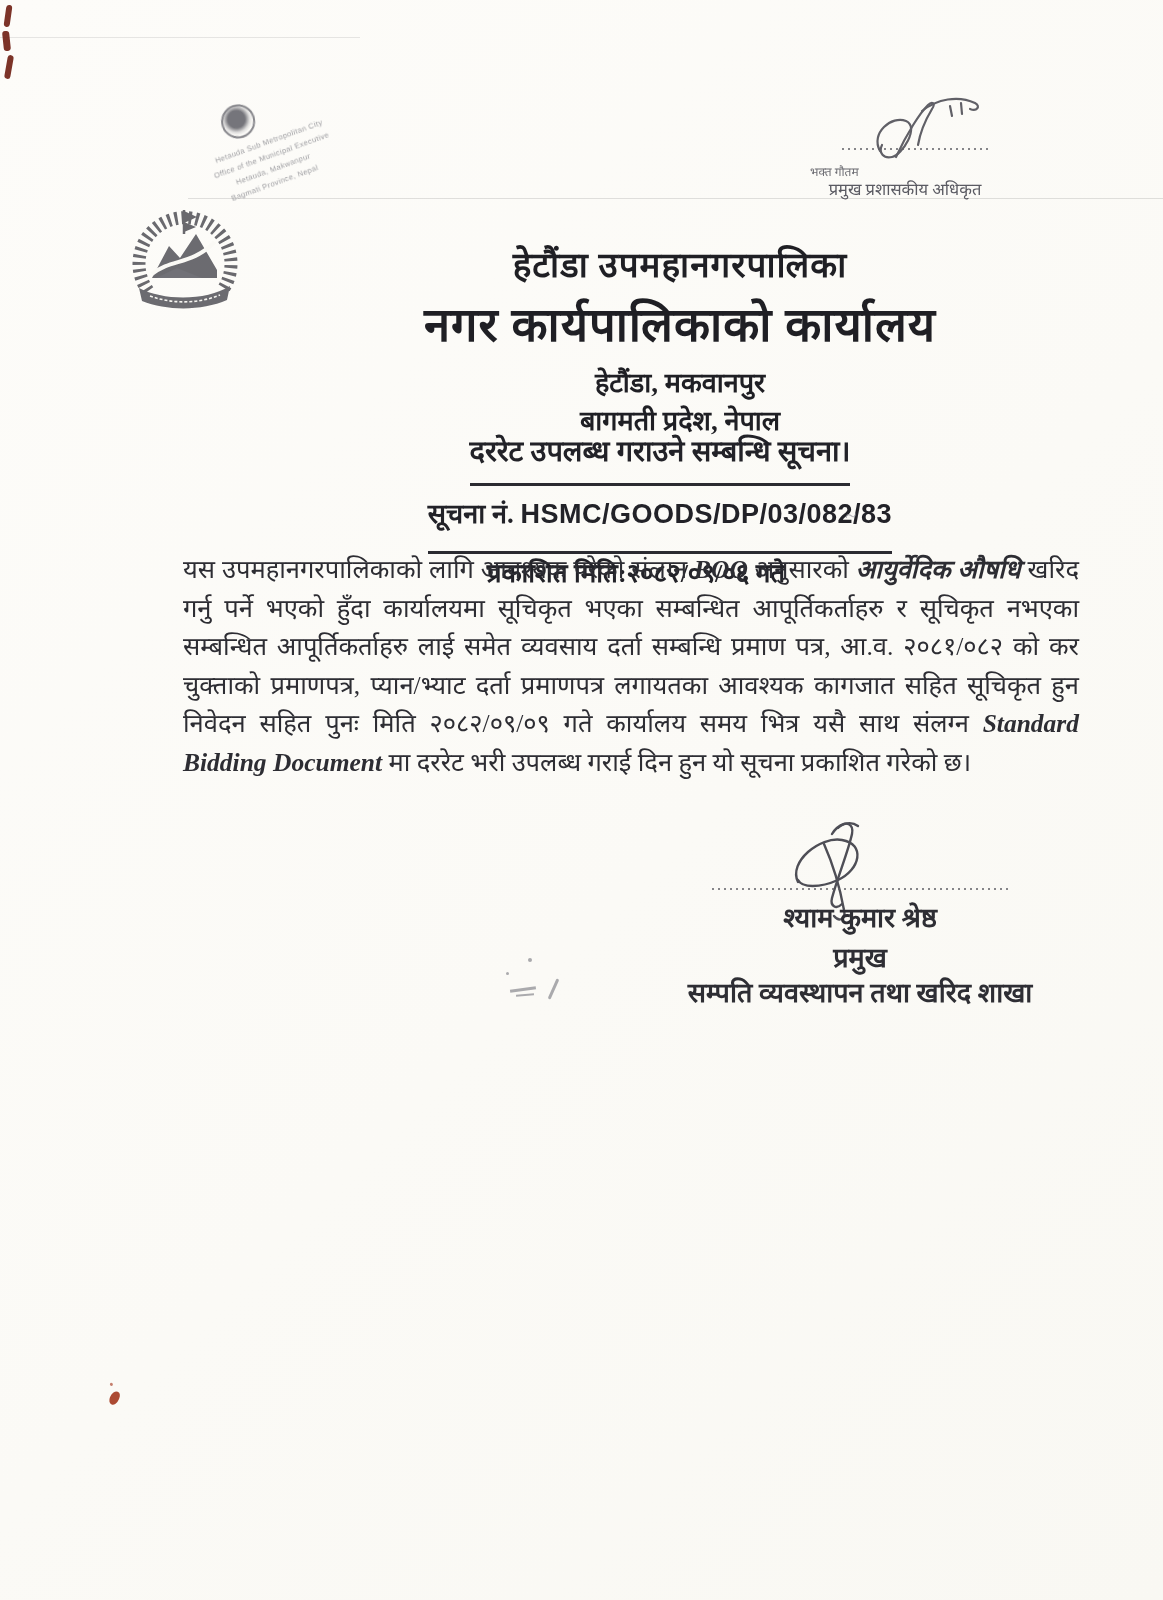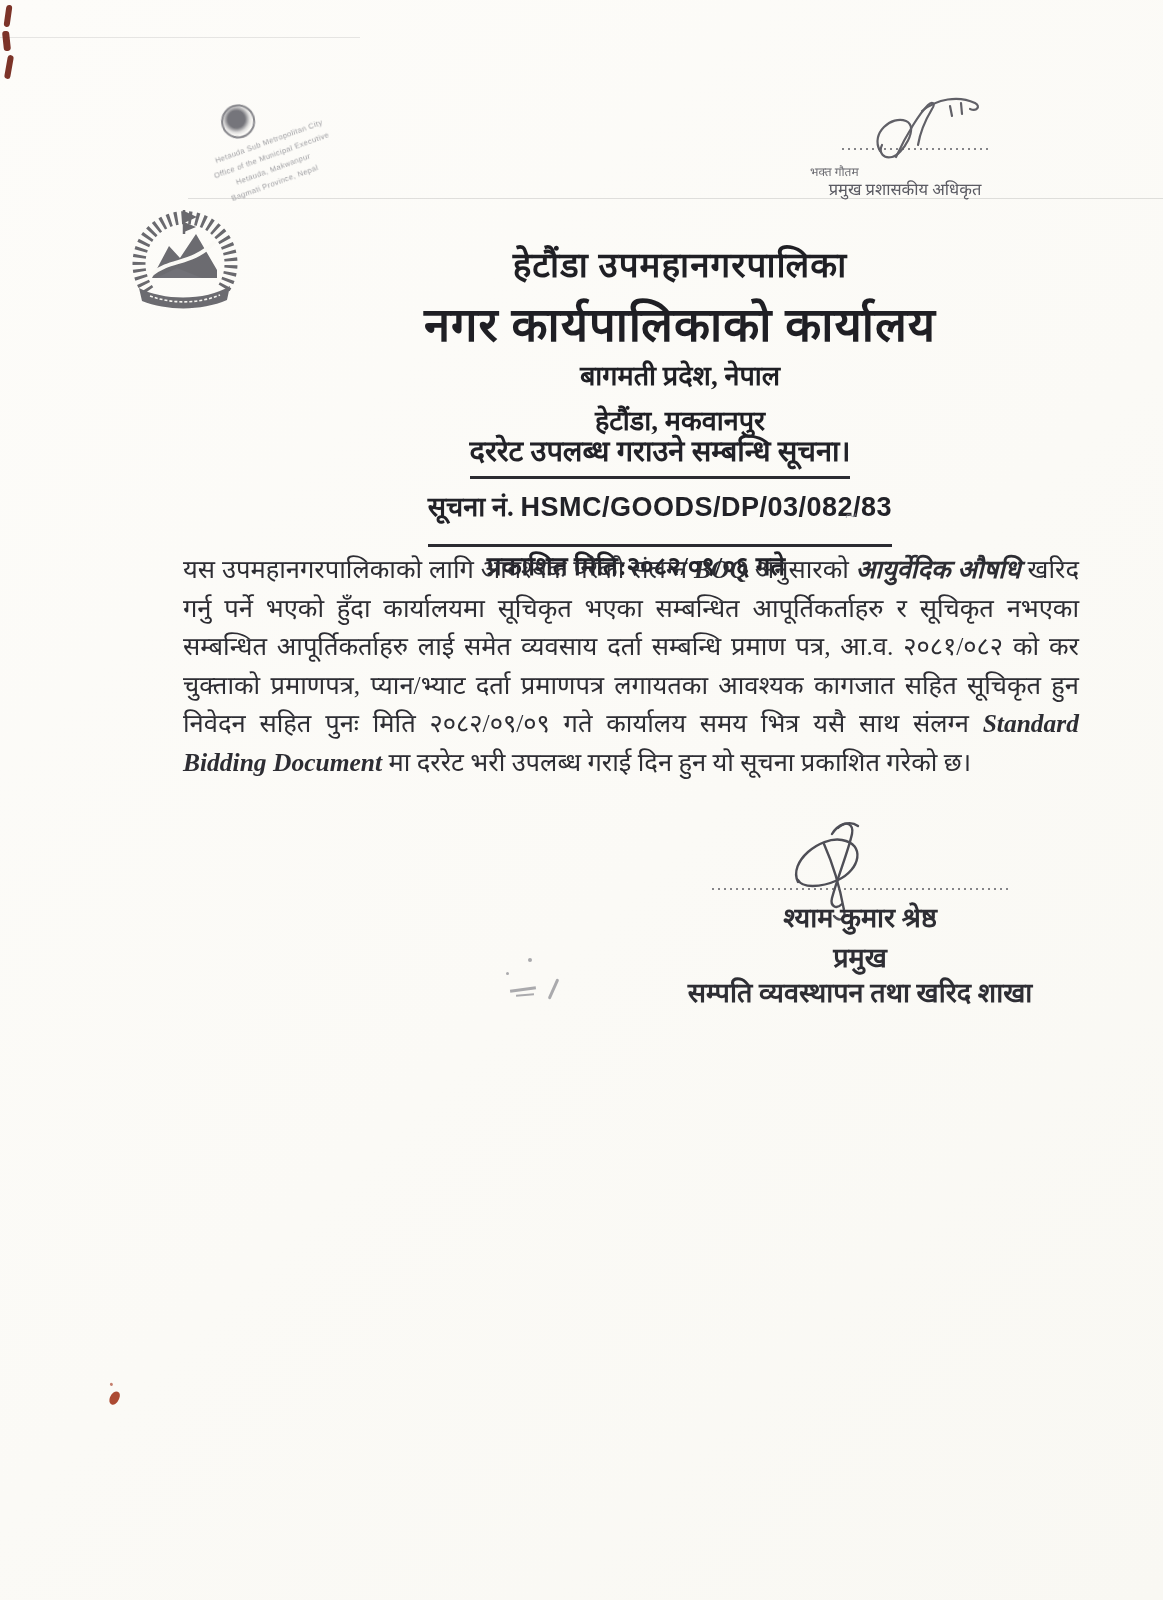--- a/index.html
+++ b/index.html
@@ -56,21 +56,21 @@
   
   .letterhead{position:absolute;left:300px;top:220px;width:760px;text-align:center;color:#1f1f24;}
   .letterhead .org{font-size:35px;font-weight:600;letter-spacing:1px;margin-top:20px;}
   .letterhead .office{font-size:47px;font-weight:700;margin-top:4px;letter-spacing:1px;}
   .letterhead .addr{font-size:27px;font-weight:600;margin-top:8px;}
   .letterhead .addr2{margin-top:1px;}
 
   
   .notice{position:absolute;left:300px;top:430px;width:720px;text-align:center;color:#222228;}
   .notice .subject{display:inline-block;font-size:29px;font-weight:700;
-    border-bottom:3px solid #2b2b31;padding-bottom:7px;}
+    border-bottom:3px solid #2b2b31;padding-bottom:14px;}
   .notice .numline{display:inline-block;margin-top:8px;font-size:27px;font-weight:700;
     border-bottom:3px solid #2b2b31;padding-bottom:20px;}
   .notice .numline .latin{font-family:"Liberation Sans","DejaVu Sans",sans-serif;letter-spacing:.5px;}
   .notice .dateline{margin-top:0;font-size:26px;font-weight:600;transform:translateX(-24px);}
   .tilde{position:absolute;left:845px;top:503px;font-size:22px;color:#9a9aa2;transform:rotate(-6deg);opacity:.7;}
 
   
   .bodytext{position:absolute;left:183px;top:551px;width:896px;
     font-size:25.5px;line-height:38.6px;text-align:justify;color:#2d2d33;}
   .bi{font-weight:700;font-style:italic;}
@@ -140,22 +140,22 @@
       <path d="M30,76 C50,60 68,68 93,44" fill="none" stroke="#faf9f4" stroke-width="4"></path>
       <path d="M34,80 L55,70 L80,80 Z" fill="#55555c"></path>
       <path d="M17,90 C42,103 84,103 108,88 L105,102 C80,113 45,113 20,103 Z" fill="#4e4e55"></path>
       <path d="M28,98 C50,106 76,106 98,97" fill="none" stroke="#f6f5f0" stroke-width="1.6" stroke-dasharray="3 2"></path>
     </g>
   </svg>
 
   <div class="letterhead">
     <div class="org">हेटौंडा उपमहानगरपालिका</div>
     <div class="office">नगर कार्यपालिकाको कार्यालय</div>
+    <div class="addr">हेटौंडा, मकवानपुर</div>
     <div class="addr addr2">बागमती प्रदेश, नेपाल</div>
-    <div class="addr">हेटौंडा, मकवानपुर</div>
   </div>
 
   <div class="notice">
     <div><span class="subject">दररेट उपलब्ध गराउने सम्बन्धि सूचना।</span></div>
     <div><span class="numline"><span>सूचना नं. </span><span class="latin">HSMC/GOODS/DP/03/082/83</span></span></div>
     <div class="dateline">प्रकाशित मिति:२०८२/०९/०६ गते</div>
   </div>
   <div class="tilde">~</div>
 
   <div class="bodytext"><span>यस उपमहानगरपालिकाको लागि आवश्यक परेको संलग्न </span><span class="bi">BOQ</span><span> अनुसारको </span><span class="bi">आयुर्वेदिक औषधि</span><span> खरिद गर्नु पर्ने भएको हुँदा कार्यालयमा सूचिकृत भएका सम्बन्धित आपूर्तिकर्ताहरु र सूचिकृत नभएका सम्बन्धित आपूर्तिकर्ताहरु लाई समेत व्यवसाय दर्ता सम्बन्धि प्रमाण पत्र, आ.व. २०८१/०८२ को कर चुक्ताको प्रमाणपत्र, प्यान/भ्याट दर्ता प्रमाणपत्र लगायतका आवश्यक कागजात सहित सूचिकृत हुन निवेदन सहित पुनः मिति २०८२/०९/०९ गते कार्यालय समय भित्र यसै साथ संलग्न </span><span class="bi">Standard Bidding Document</span><span> मा दररेट भरी उपलब्ध गराई दिन हुन यो सूचना प्रकाशित गरेको छ।</span></div>

